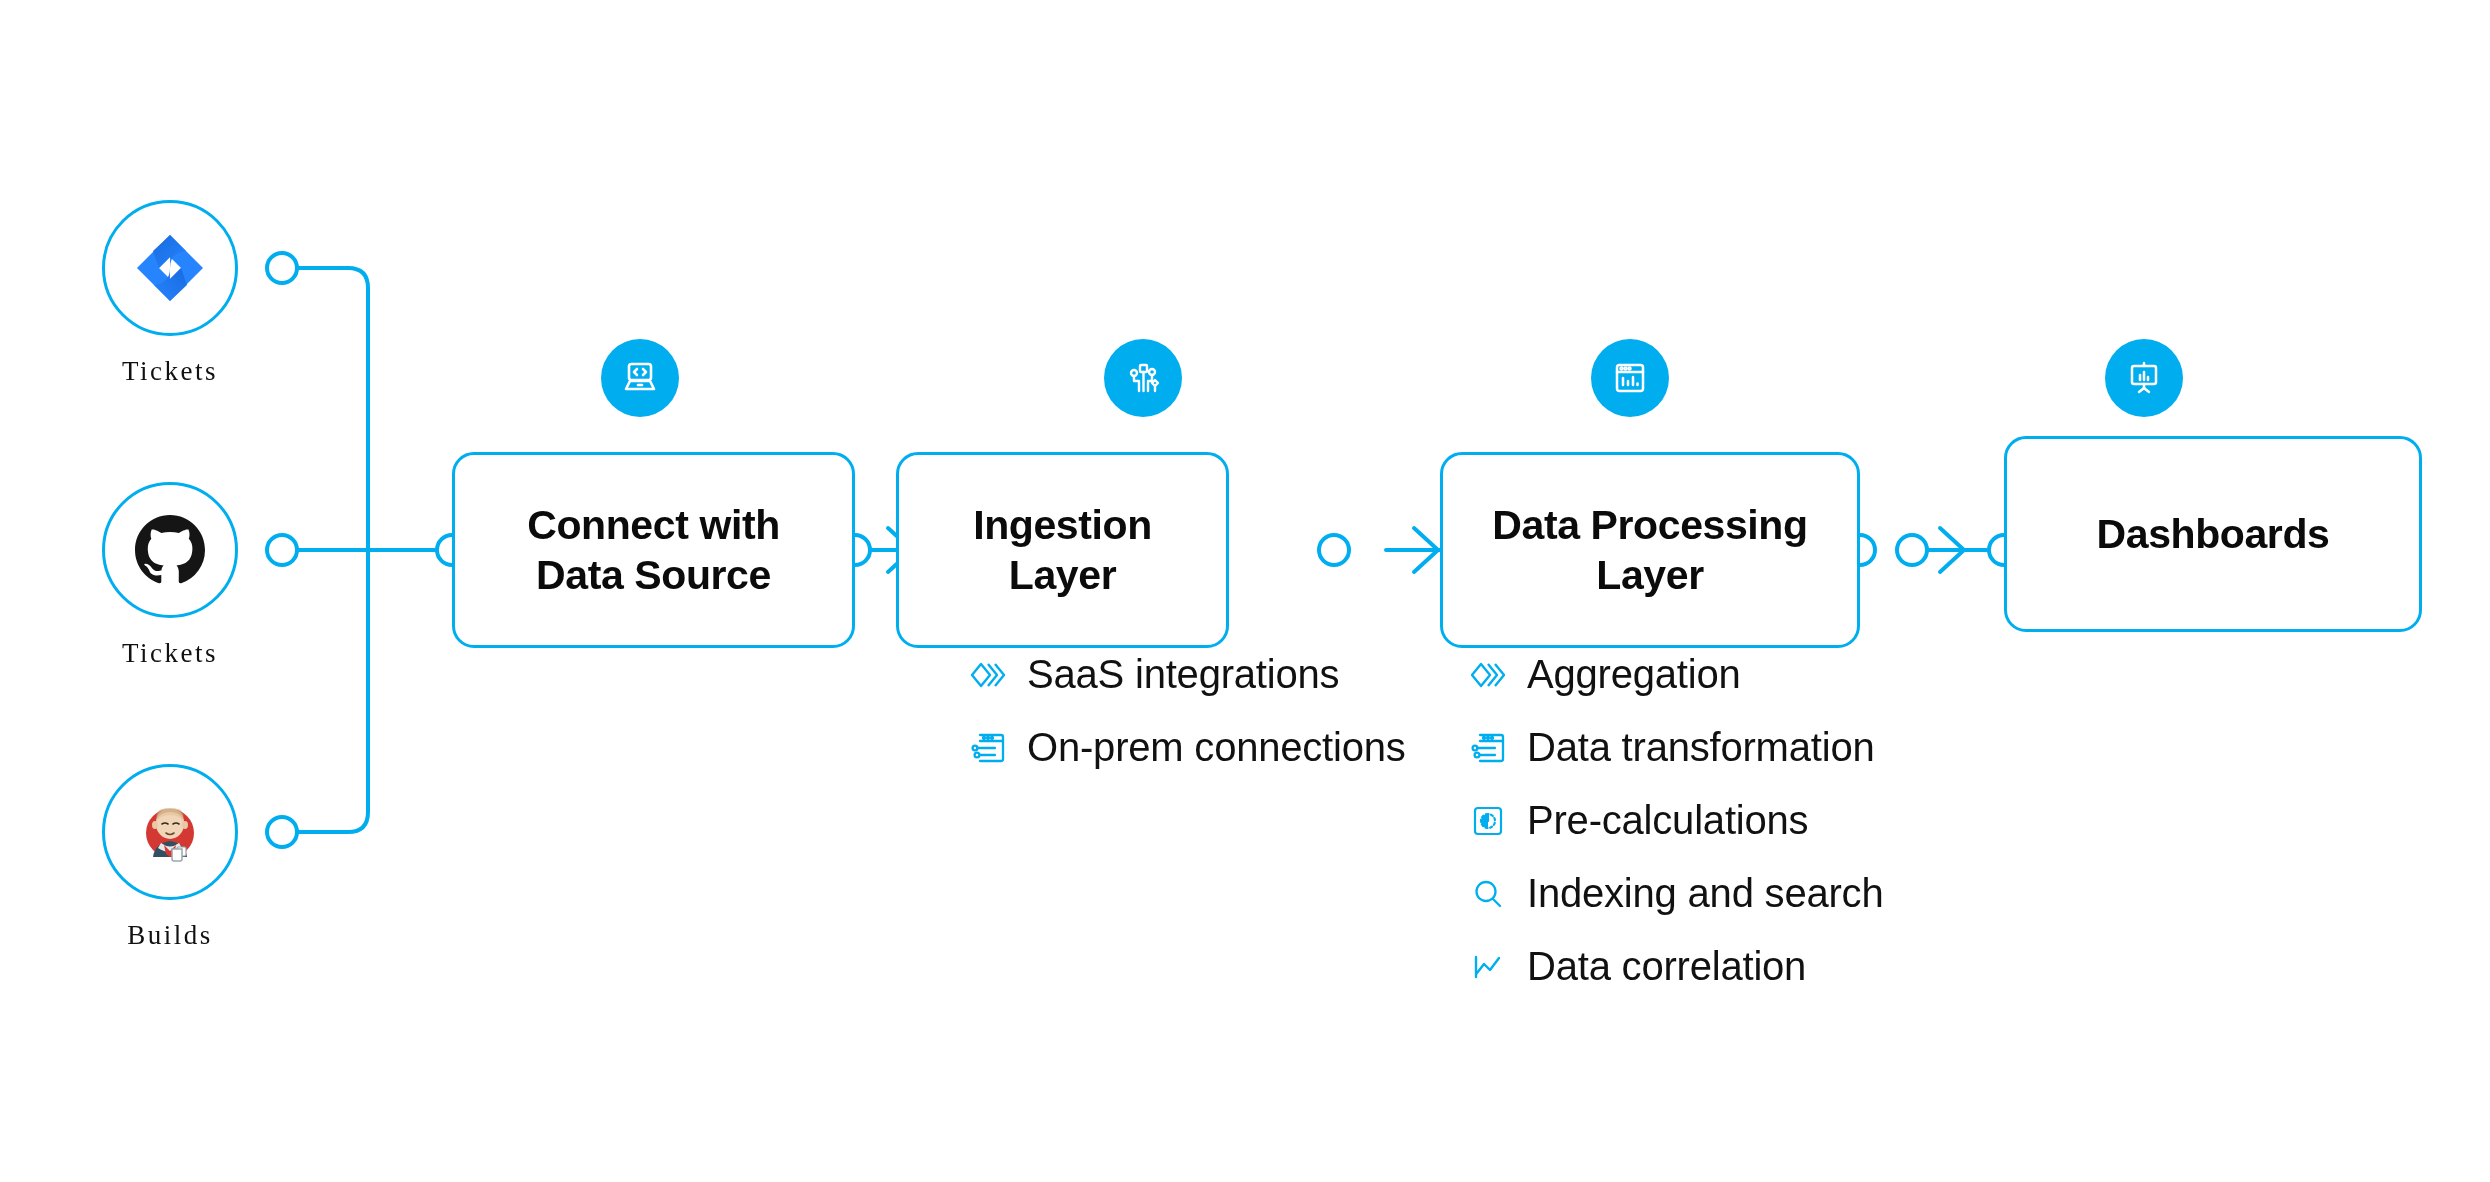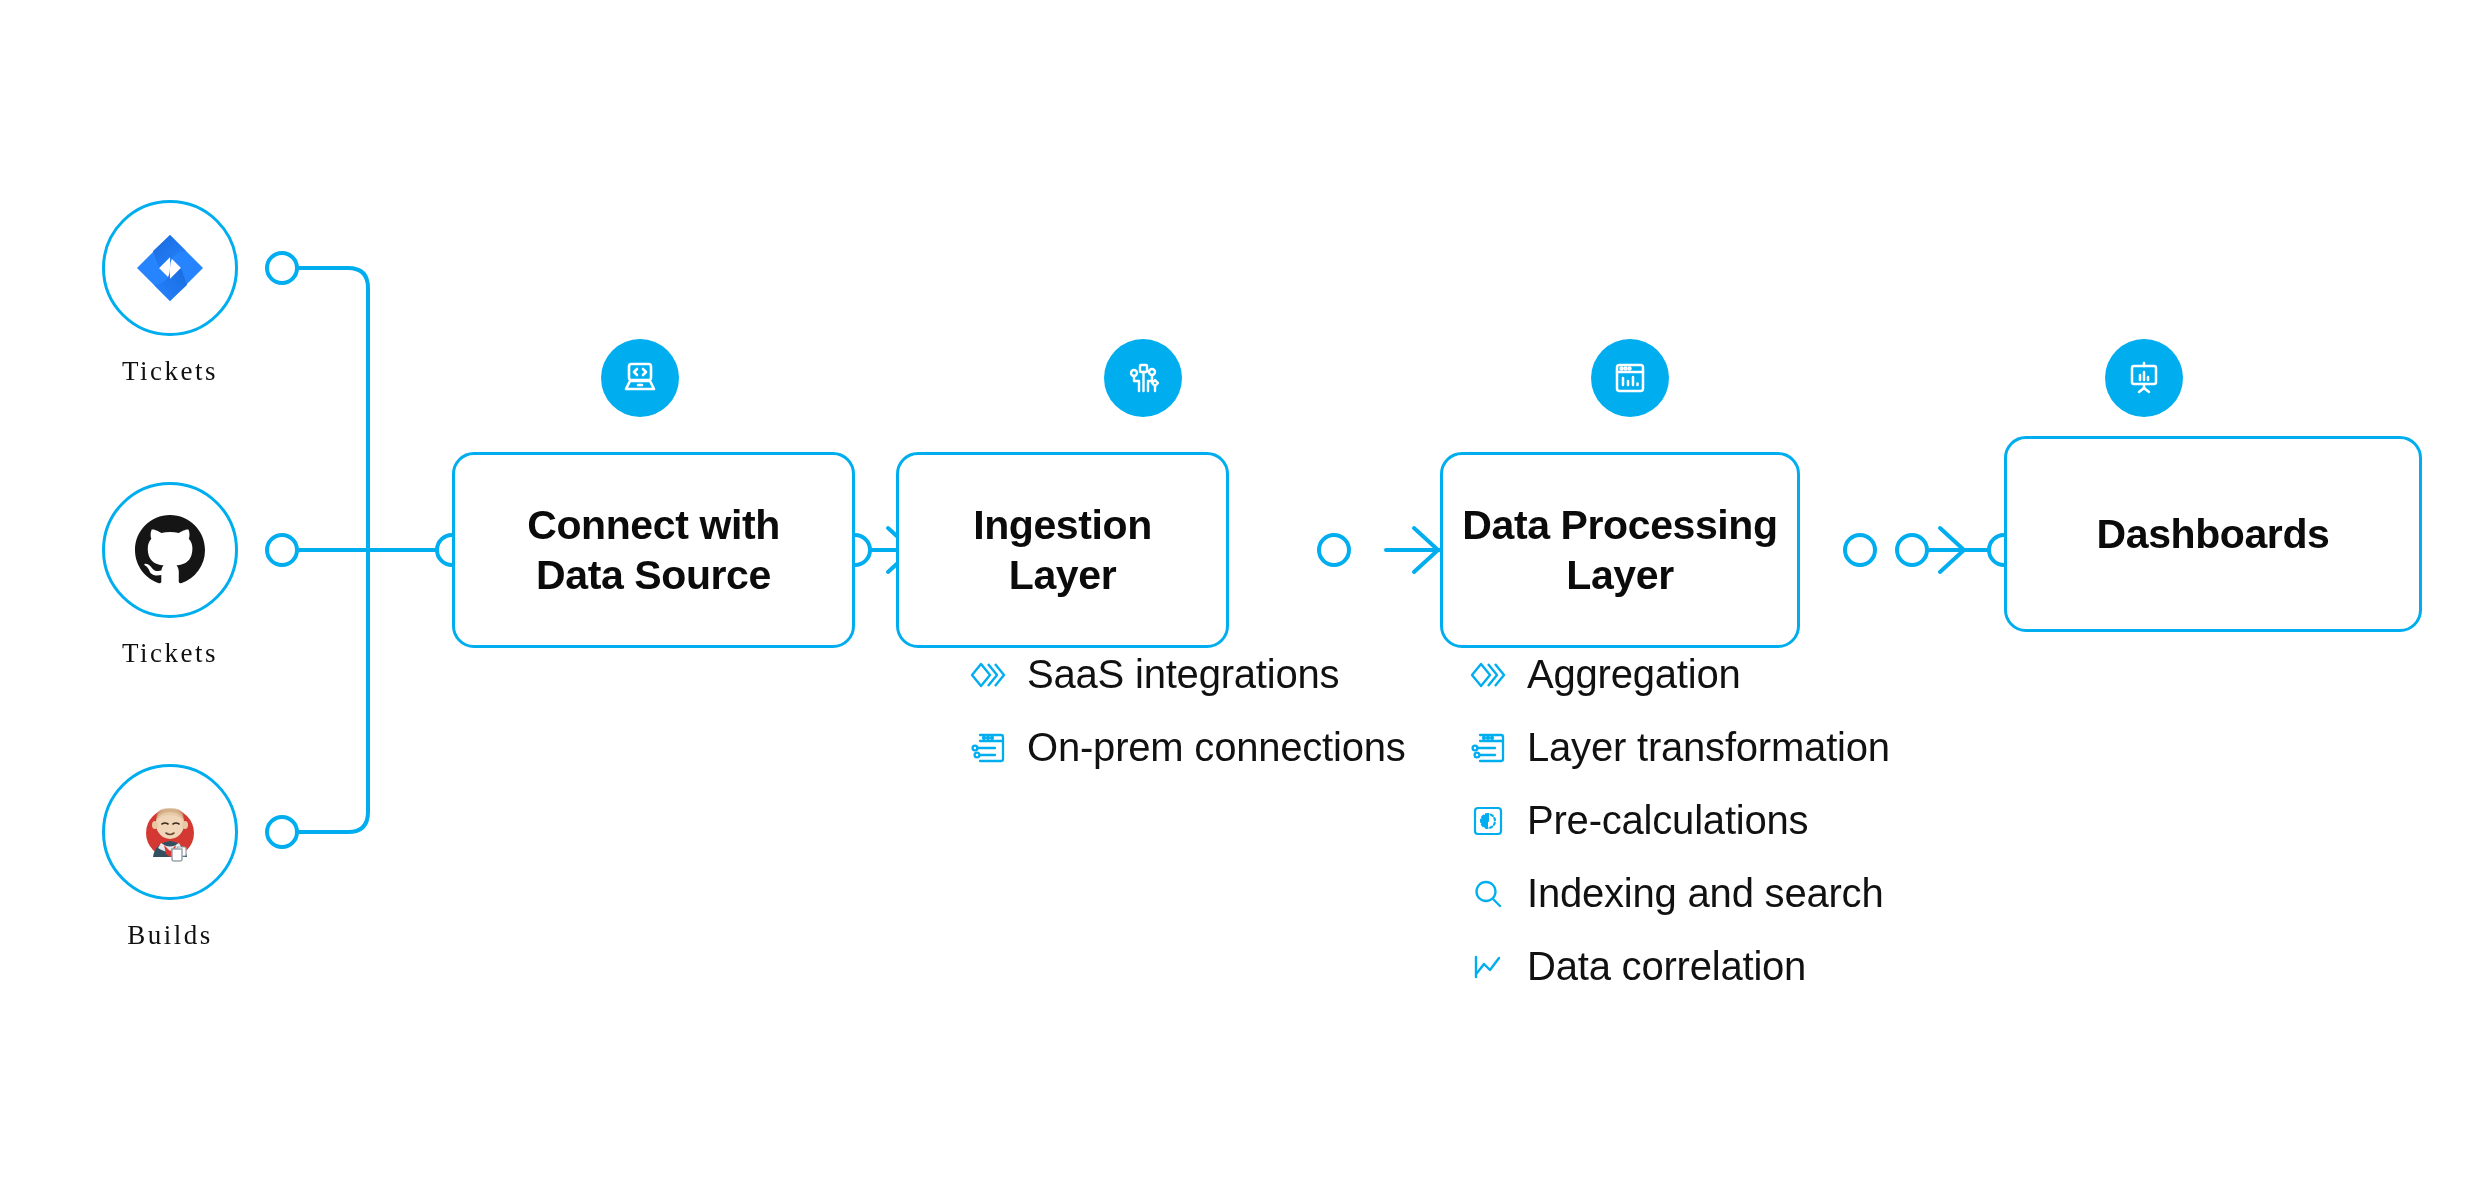--- a/index.html
+++ b/index.html
@@ -277,21 +277,21 @@
       <path d="M9 16 h26"></path>
       <circle cx="13.5" cy="12.5" r="1"></circle>
         <circle cx="17.5" cy="12.5" r="1"></circle>
         <circle cx="21.5" cy="12.5" r="1"></circle>
       <path d="M15 29 v-7"></path>
       <path d="M20 29 v-4"></path>
       <path d="M25 29 v-8"></path>
       <path d="M29.5 29 v-1.5"></path>
     </svg>
   </div>
-  <div class="stage-box" style="left:1440px; top:452px; width:360px; height:196px;">
+  <div class="stage-box" style="left:1440px; top:452px; width:420px; height:196px;">
     <div class="stage-title">Data Processing
 Layer</div>
   </div>
   <div class="feature-list" style="left:1468px; top:638px;">
     <div class="feature-item">
       <span class="feature-icon">
         <svg width="36" height="26" viewBox="0 0 36 26" fill="none" stroke="#00AEF0" stroke-width="2.4" stroke-linejoin="round">
           <path d="M11 2 L20 13 L11 24 L2 13 Z"></path>
           <path d="M18 2 L27 13 L18 24"></path>
           <path d="M25 2 L34 13 L25 24"></path>
@@ -306,21 +306,21 @@
           <path d="M9 9 h23"></path>
           <circle cx="13" cy="6" r="1"></circle>
             <circle cx="17" cy="6" r="1"></circle>
             <circle cx="21" cy="6" r="1"></circle>
           <path d="M6 16 h18"></path>
             <circle cx="4" cy="16" r="2.4"></circle>
           <path d="M9 23 h15"></path>
             <circle cx="6" cy="23" r="2.4"></circle>
         </svg>
       </span>
-      <span class="feature-label">Layer transformation</span>
+      <span class="feature-label">Data transformation</span>
     </div>
     <div class="feature-item">
       <span class="feature-icon">
         <svg width="32" height="32" viewBox="0 0 32 32" fill="none" stroke="#00AEF0" stroke-width="2.2" stroke-linecap="round" stroke-linejoin="round">
           <rect x="3" y="3" width="26" height="26" rx="3"></rect>
           <path d="M16 9 a7 7 0 1 0 0 14 a7 7 0 0 0 0 -14 z" stroke-dasharray="2.2 2.6"></path>
           <path d="M16 9 a7 7 0 0 0 0 14 z" fill="#00AEF0" stroke="none"></path>
           <path d="M16 16 v-7"></path>
         </svg>
       </span>

